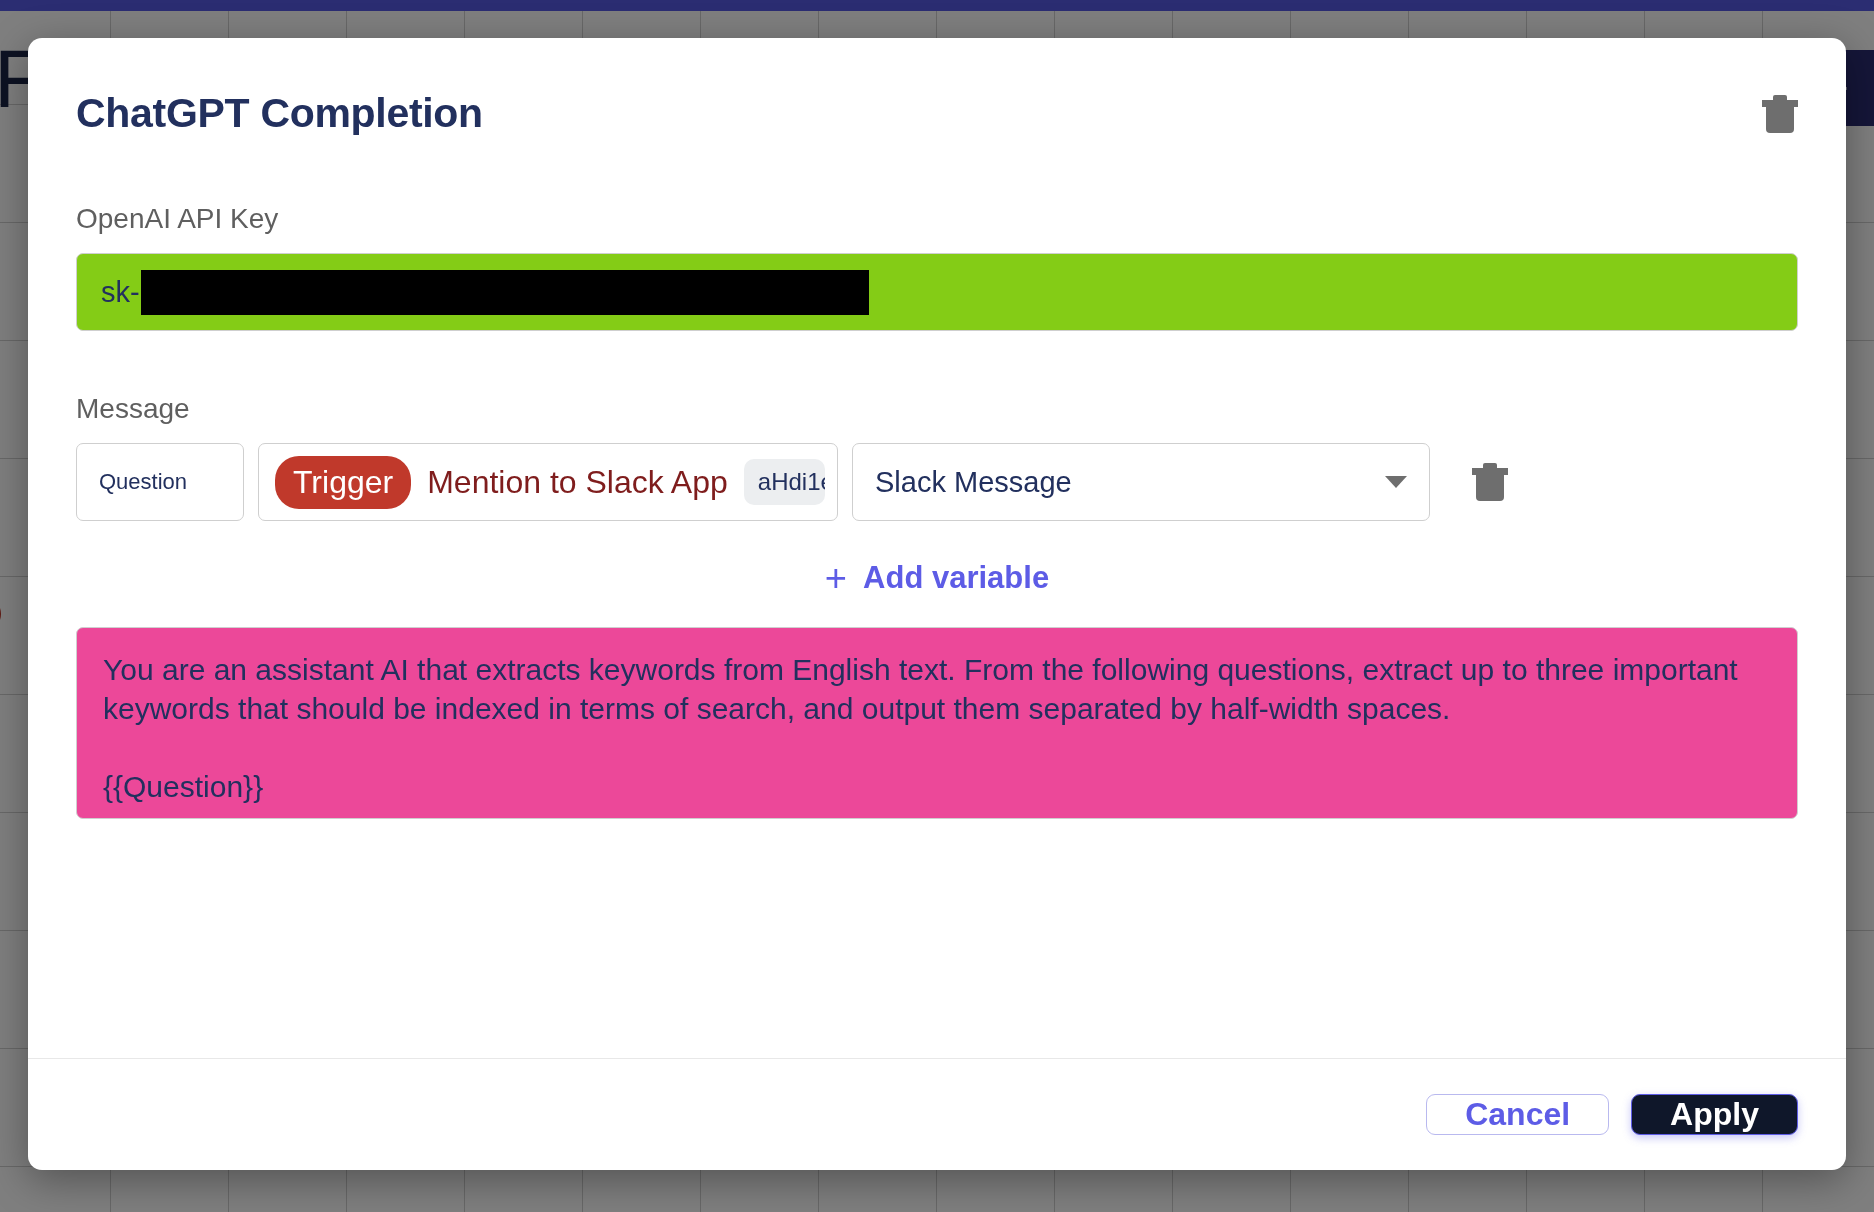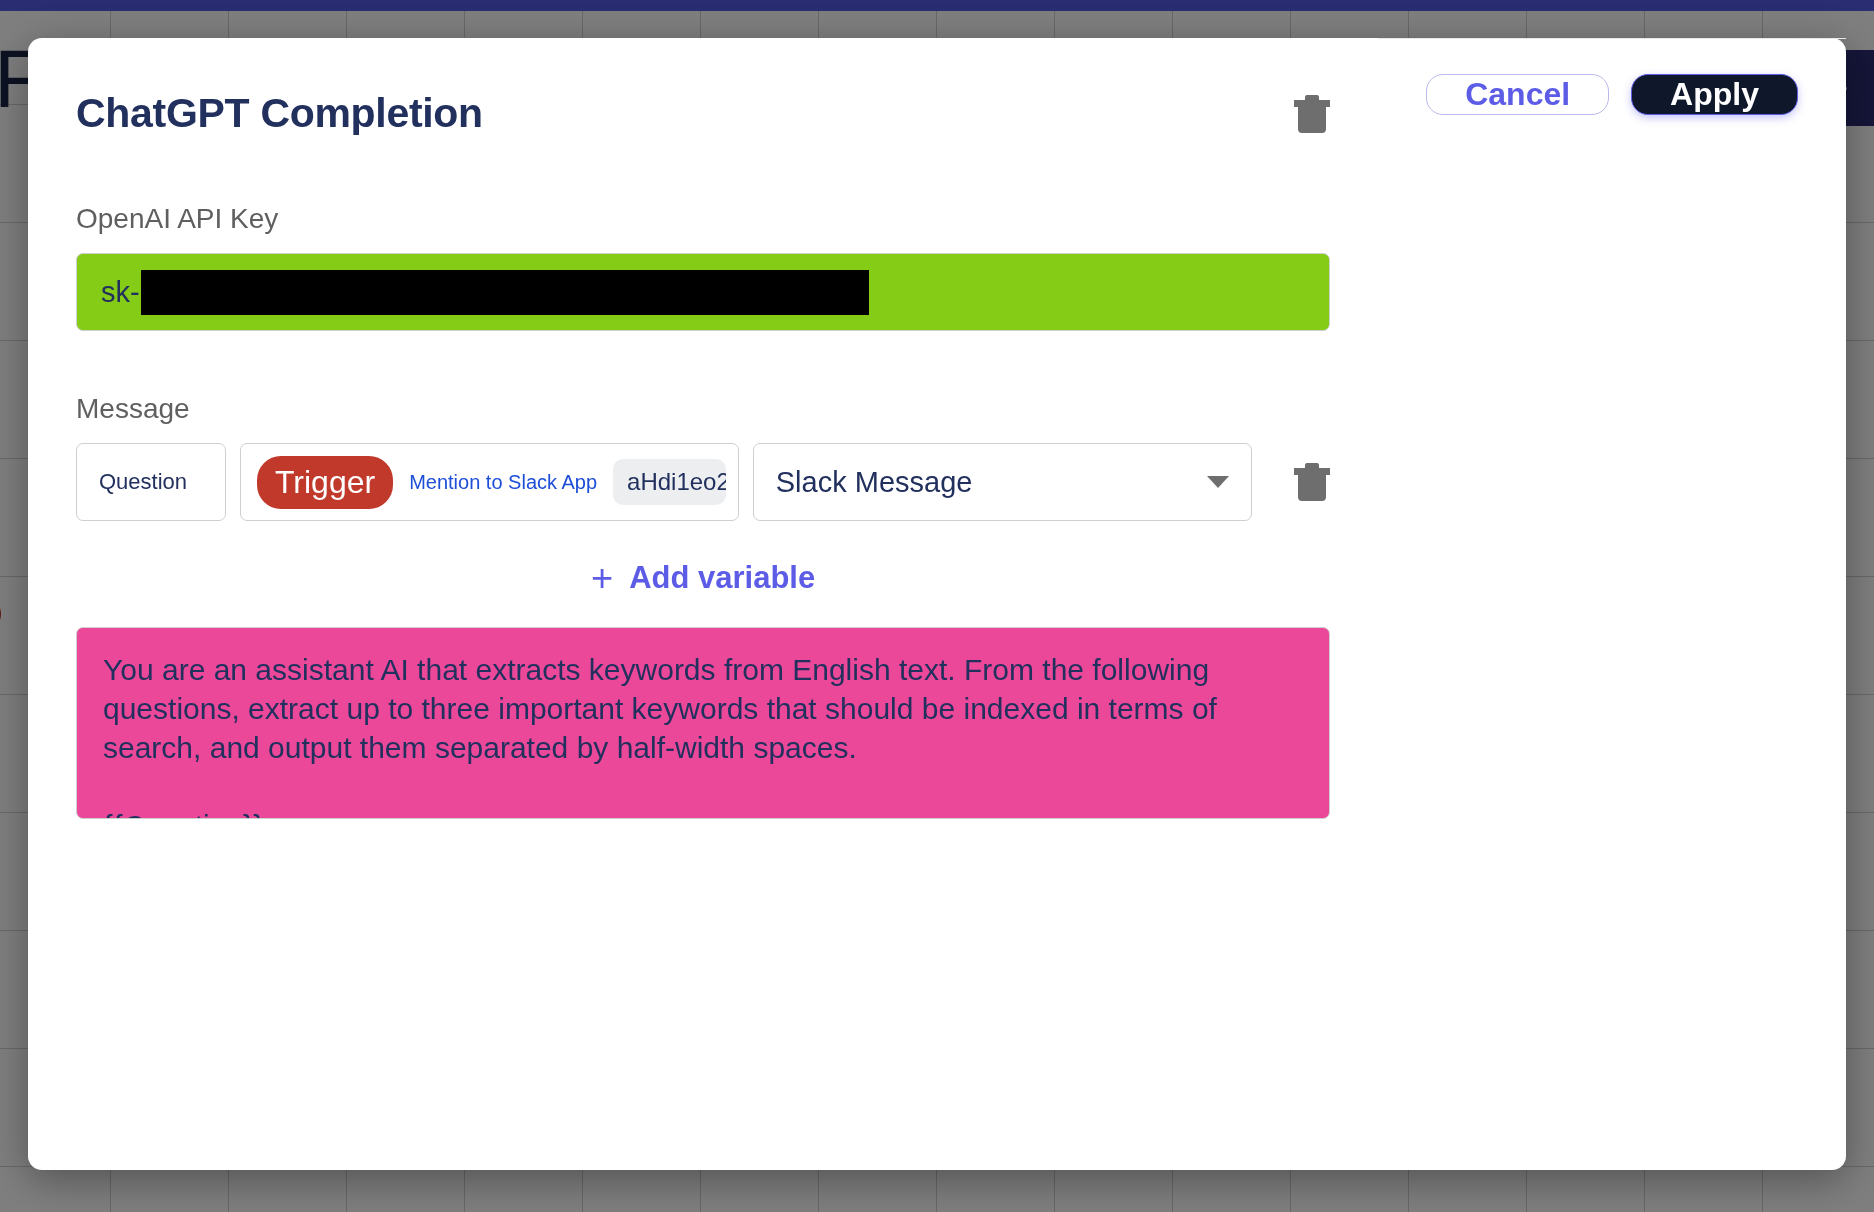--- a/index.html
+++ b/index.html
@@ -78,21 +78,21 @@
   }
 
   
   #modal {
     position: absolute;
     left: 28px; top: 38px;
     width: 1818px; height: 1132px;
     background: #ffffff;
     border-radius: 14px;
     box-shadow: 0 10px 40px rgba(0,0,0,0.35);
-    display: flex; flex-direction: row;
+    display: flex; flex-direction: column;
   }
   #modal-body {
     flex: 1 1 auto;
     padding: 52px 48px 0 48px;
     overflow: hidden;
   }
 
   #modal-header {
     display: flex; align-items: center; justify-content: space-between;
     margin-bottom: 66px;
@@ -158,21 +158,21 @@
     display: flex; align-items: center; gap: 16px;
     padding: 0 12px 0 16px; background: #fff;
     overflow: hidden;
   }
   .src-badge {
     background: #c0392b; color: #ffffff;
     font-size: 32px; padding: 8px 18px; border-radius: 24px;
     white-space: nowrap; flex: 0 0 auto;
   }
   .src-title {
-    font-size: 20px; color: #1d4ed8; white-space: nowrap; flex: 0 0 auto;
+    font-size: 32px; color: #7f1d1d; white-space: nowrap; flex: 0 0 auto;
   }
   .src-id {
     background: #eceef0; color: #22305e;
     font-size: 24px; padding: 9px 14px; border-radius: 10px;
     white-space: nowrap; overflow: hidden;
     flex: 1 1 auto; min-width: 0;
   }
   #var-select {
     width: 578px; height: 78px;
     border: 1px solid #cfcfcf; border-radius: 7px;
@@ -212,21 +212,21 @@
   #modal-footer {
     flex: 0 0 auto;
     height: 112px;
     border-top: 1px solid #e8e8e8;
     display: flex; align-items: center; justify-content: flex-end;
     gap: 22px;
     padding: 0 48px;
   }
   .btn {
     font-size: 32px; font-weight: 700;
-    border-radius: 17px;
+    border-radius: 9px;
     padding: 1px 38px;
     cursor: pointer;
   }
   #cancel-btn {
     background: #ffffff; color: #5d5ce6;
     border: 1px solid #b9b9ef;
   }
   #apply-btn {
     background: #0f172a; color: #ffffff;
     border: 1px solid #5d5ce6;

